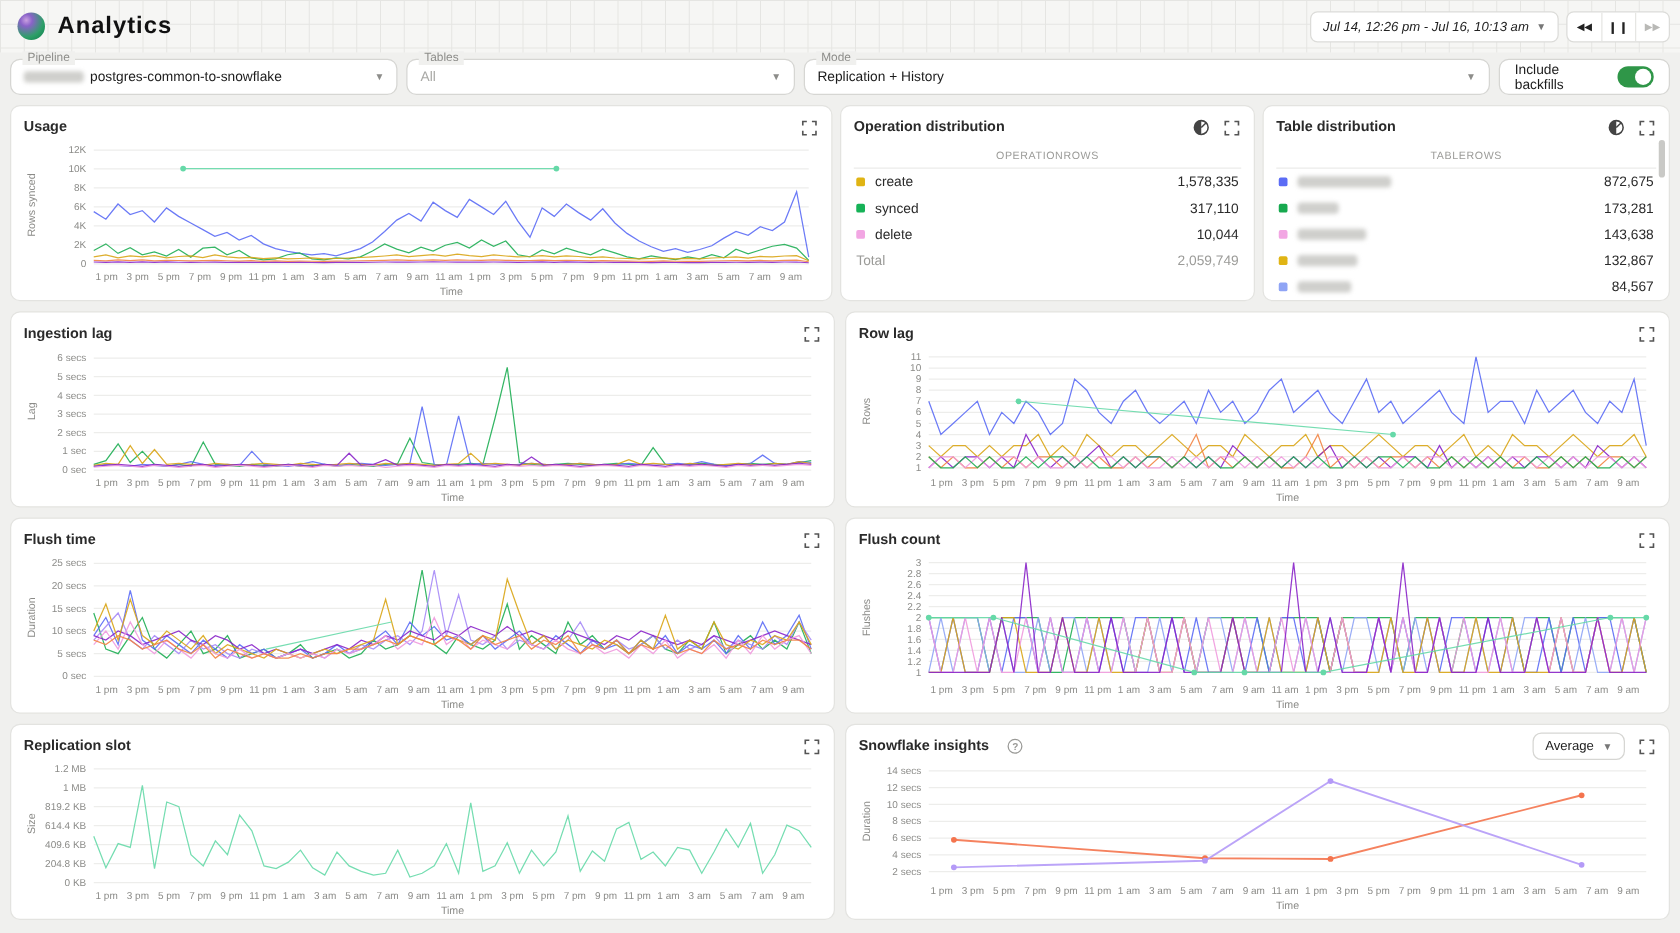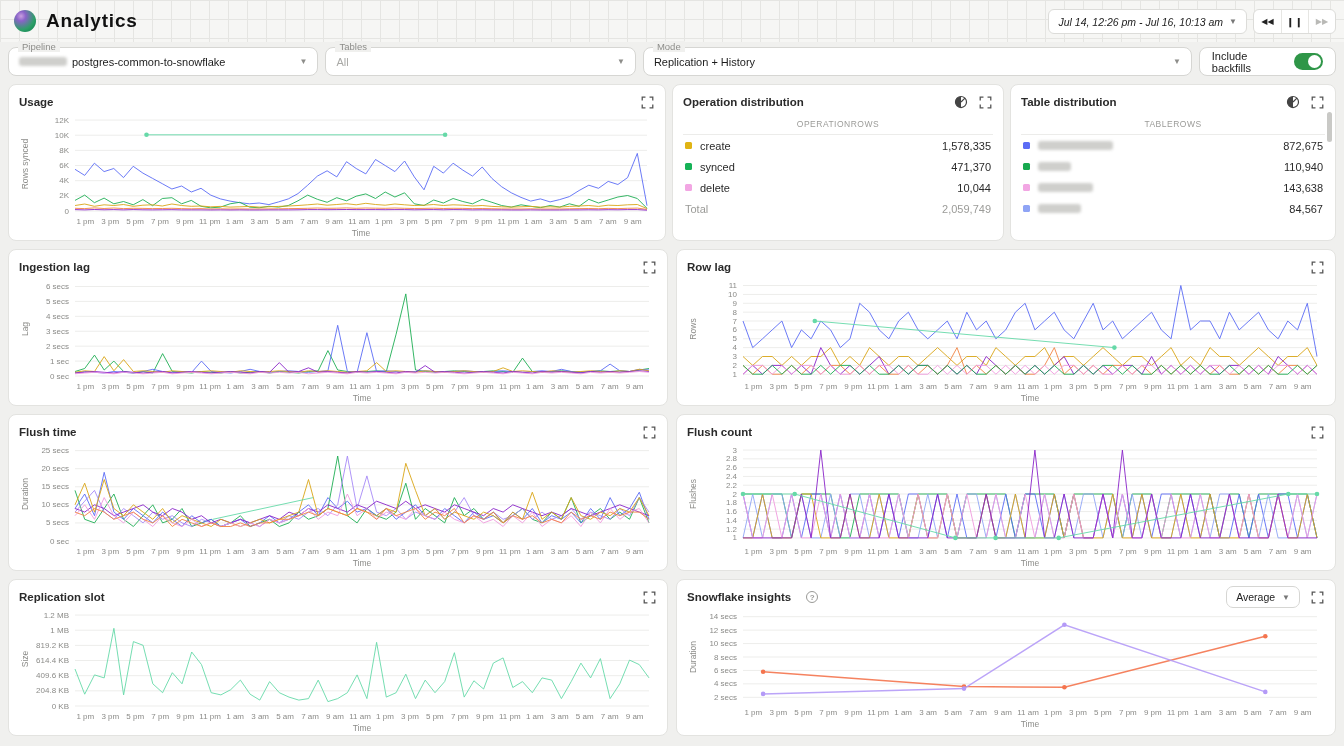--- a/index.html
+++ b/index.html
@@ -197,21 +197,21 @@
         <span>ROWS</span>
       </div>
       <div class="dist-row">
         <span class="sq" style="background-color: rgb(224, 180, 20);"></span>
         <span>create</span>
         <span class="val">1,578,335</span>
       </div>
       <div class="dist-row">
         <span class="sq" style="background-color: rgb(22, 178, 87);"></span>
         <span>synced</span>
-        <span class="val">471,370</span>
+        <span class="val">317,110</span>
       </div>
       <div class="dist-row">
         <span class="sq" style="background-color: rgb(242, 166, 227);"></span>
         <span>delete</span>
         <span class="val">10,044</span>
       </div>
       <div class="dist-row total">
         <span>Total</span>
         <span class="val">2,059,749</span>
       </div>
@@ -241,26 +241,31 @@
       </div>
       <div id="table-dist-rows">
           <div class="dist-row">
             <span class="sq" style="background-color: rgb(91, 108, 245);"></span>
             <span class="blurbox" style="width: 75px;"></span>
             <span class="val">872,675</span>
           </div>
           <div class="dist-row">
             <span class="sq" style="background-color: rgb(23, 169, 79);"></span>
             <span class="blurbox" style="width: 33px;"></span>
-            <span class="val">110,940</span>
+            <span class="val">173,281</span>
           </div>
           <div class="dist-row">
             <span class="sq" style="background-color: rgb(242, 166, 227);"></span>
             <span class="blurbox" style="width: 55px;"></span>
             <span class="val">143,638</span>
+          </div>
+          <div class="dist-row">
+            <span class="sq" style="background-color: rgb(224, 180, 20);"></span>
+            <span class="blurbox" style="width: 48px;"></span>
+            <span class="val">132,867</span>
           </div>
           <div class="dist-row">
             <span class="sq" style="background-color: rgb(143, 164, 245);"></span>
             <span class="blurbox" style="width: 43px;"></span>
             <span class="val">84,567</span>
           </div>
           <div class="dist-row"></div>
         </div>
       <div class="scrollbar"></div>
     </div>

